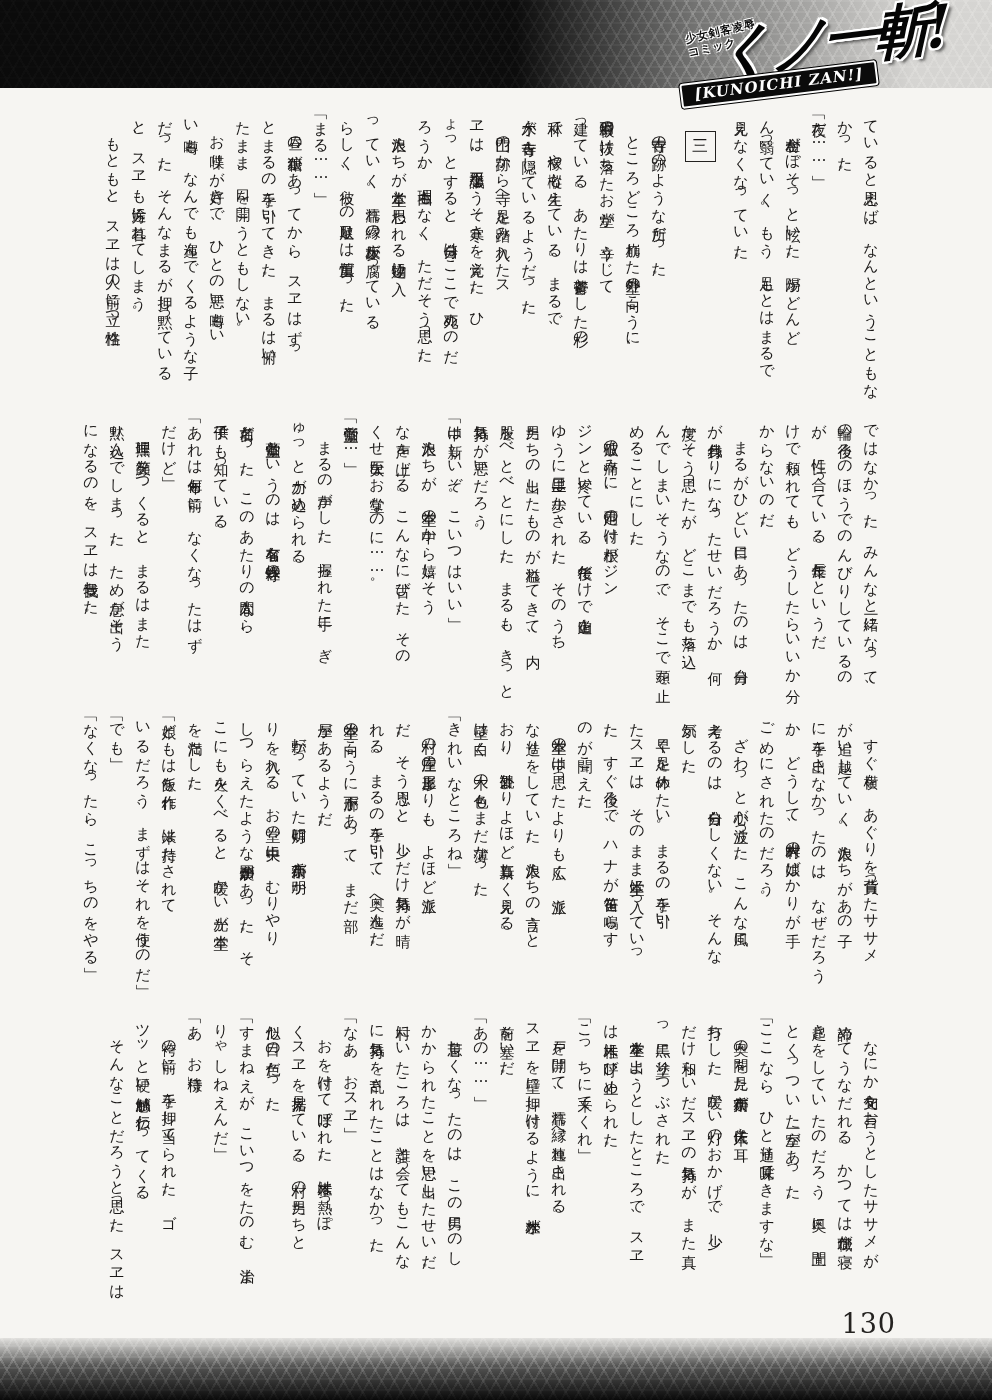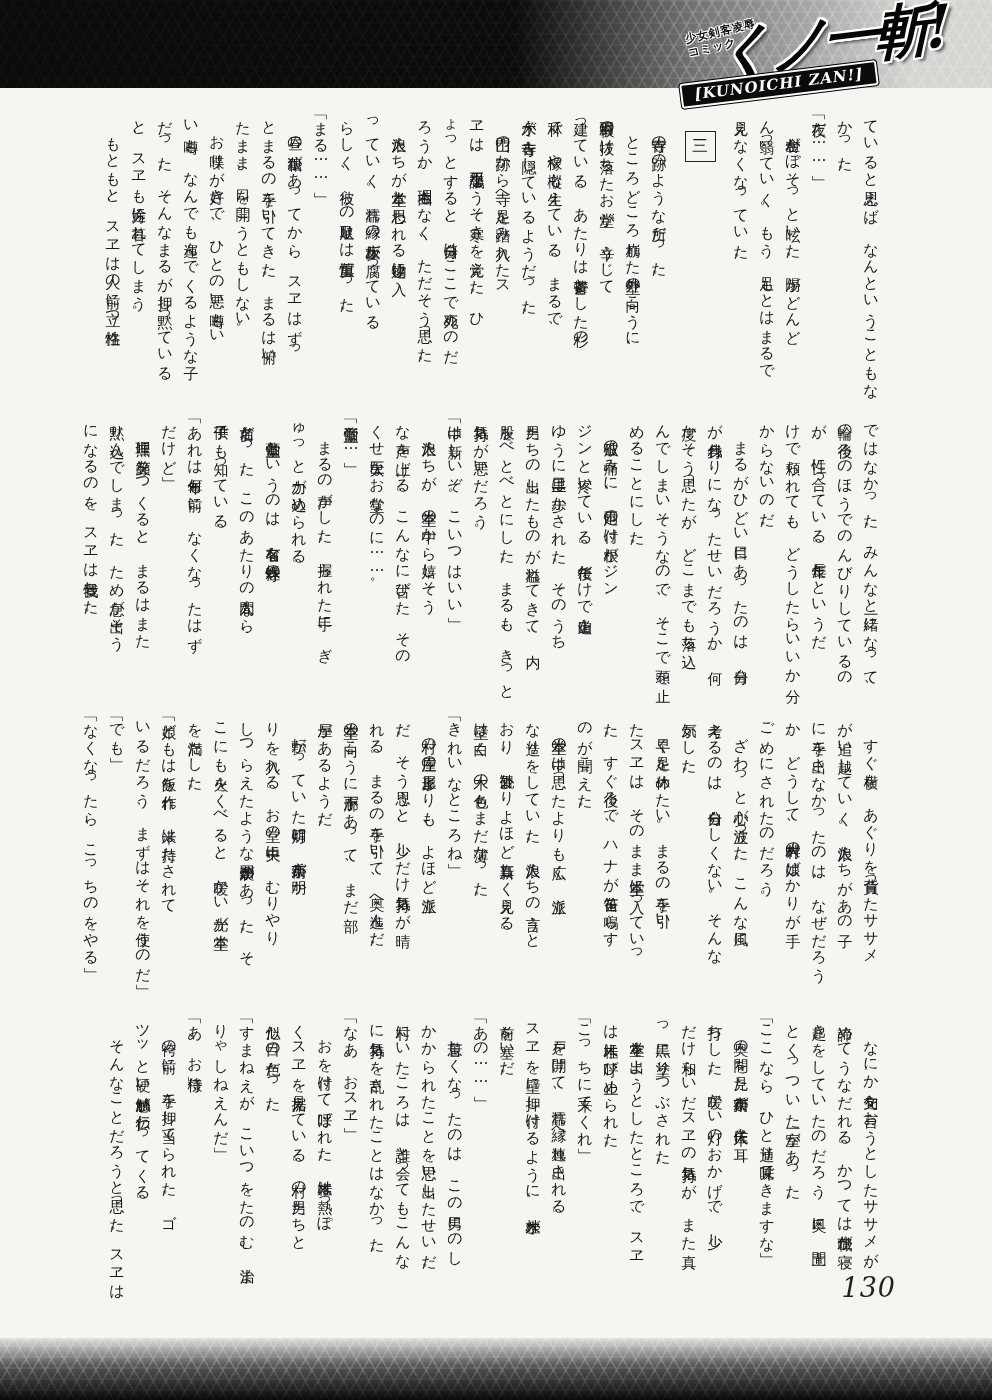--- a/index.html
+++ b/index.html
@@ -77,22 +77,22 @@
     border:1.5px solid #242220;
     font-size:16px;line-height:27px;text-align:center;
     writing-mode:horizontal-tb;
   }
   .band1{top:110px;}
   .band2{top:414px;}
   .band3{top:712px;}
   .band4{top:1014px;}
   
   .page-number{
-    position:absolute;right:96px;top:1272px;z-index:6;
-    font-size:27px;letter-spacing:1px;color:#242220;font-style:italic;
+    position:absolute;right:96px;top:1308px;z-index:6;
+    font-size:27px;letter-spacing:1px;color:#242220;
   }
 </style>
 </head>
 <body>
 
 <div class="page">
 
   <div class="pattern pattern-top"></div>
   <div class="pattern pattern-bottom"></div>
 

